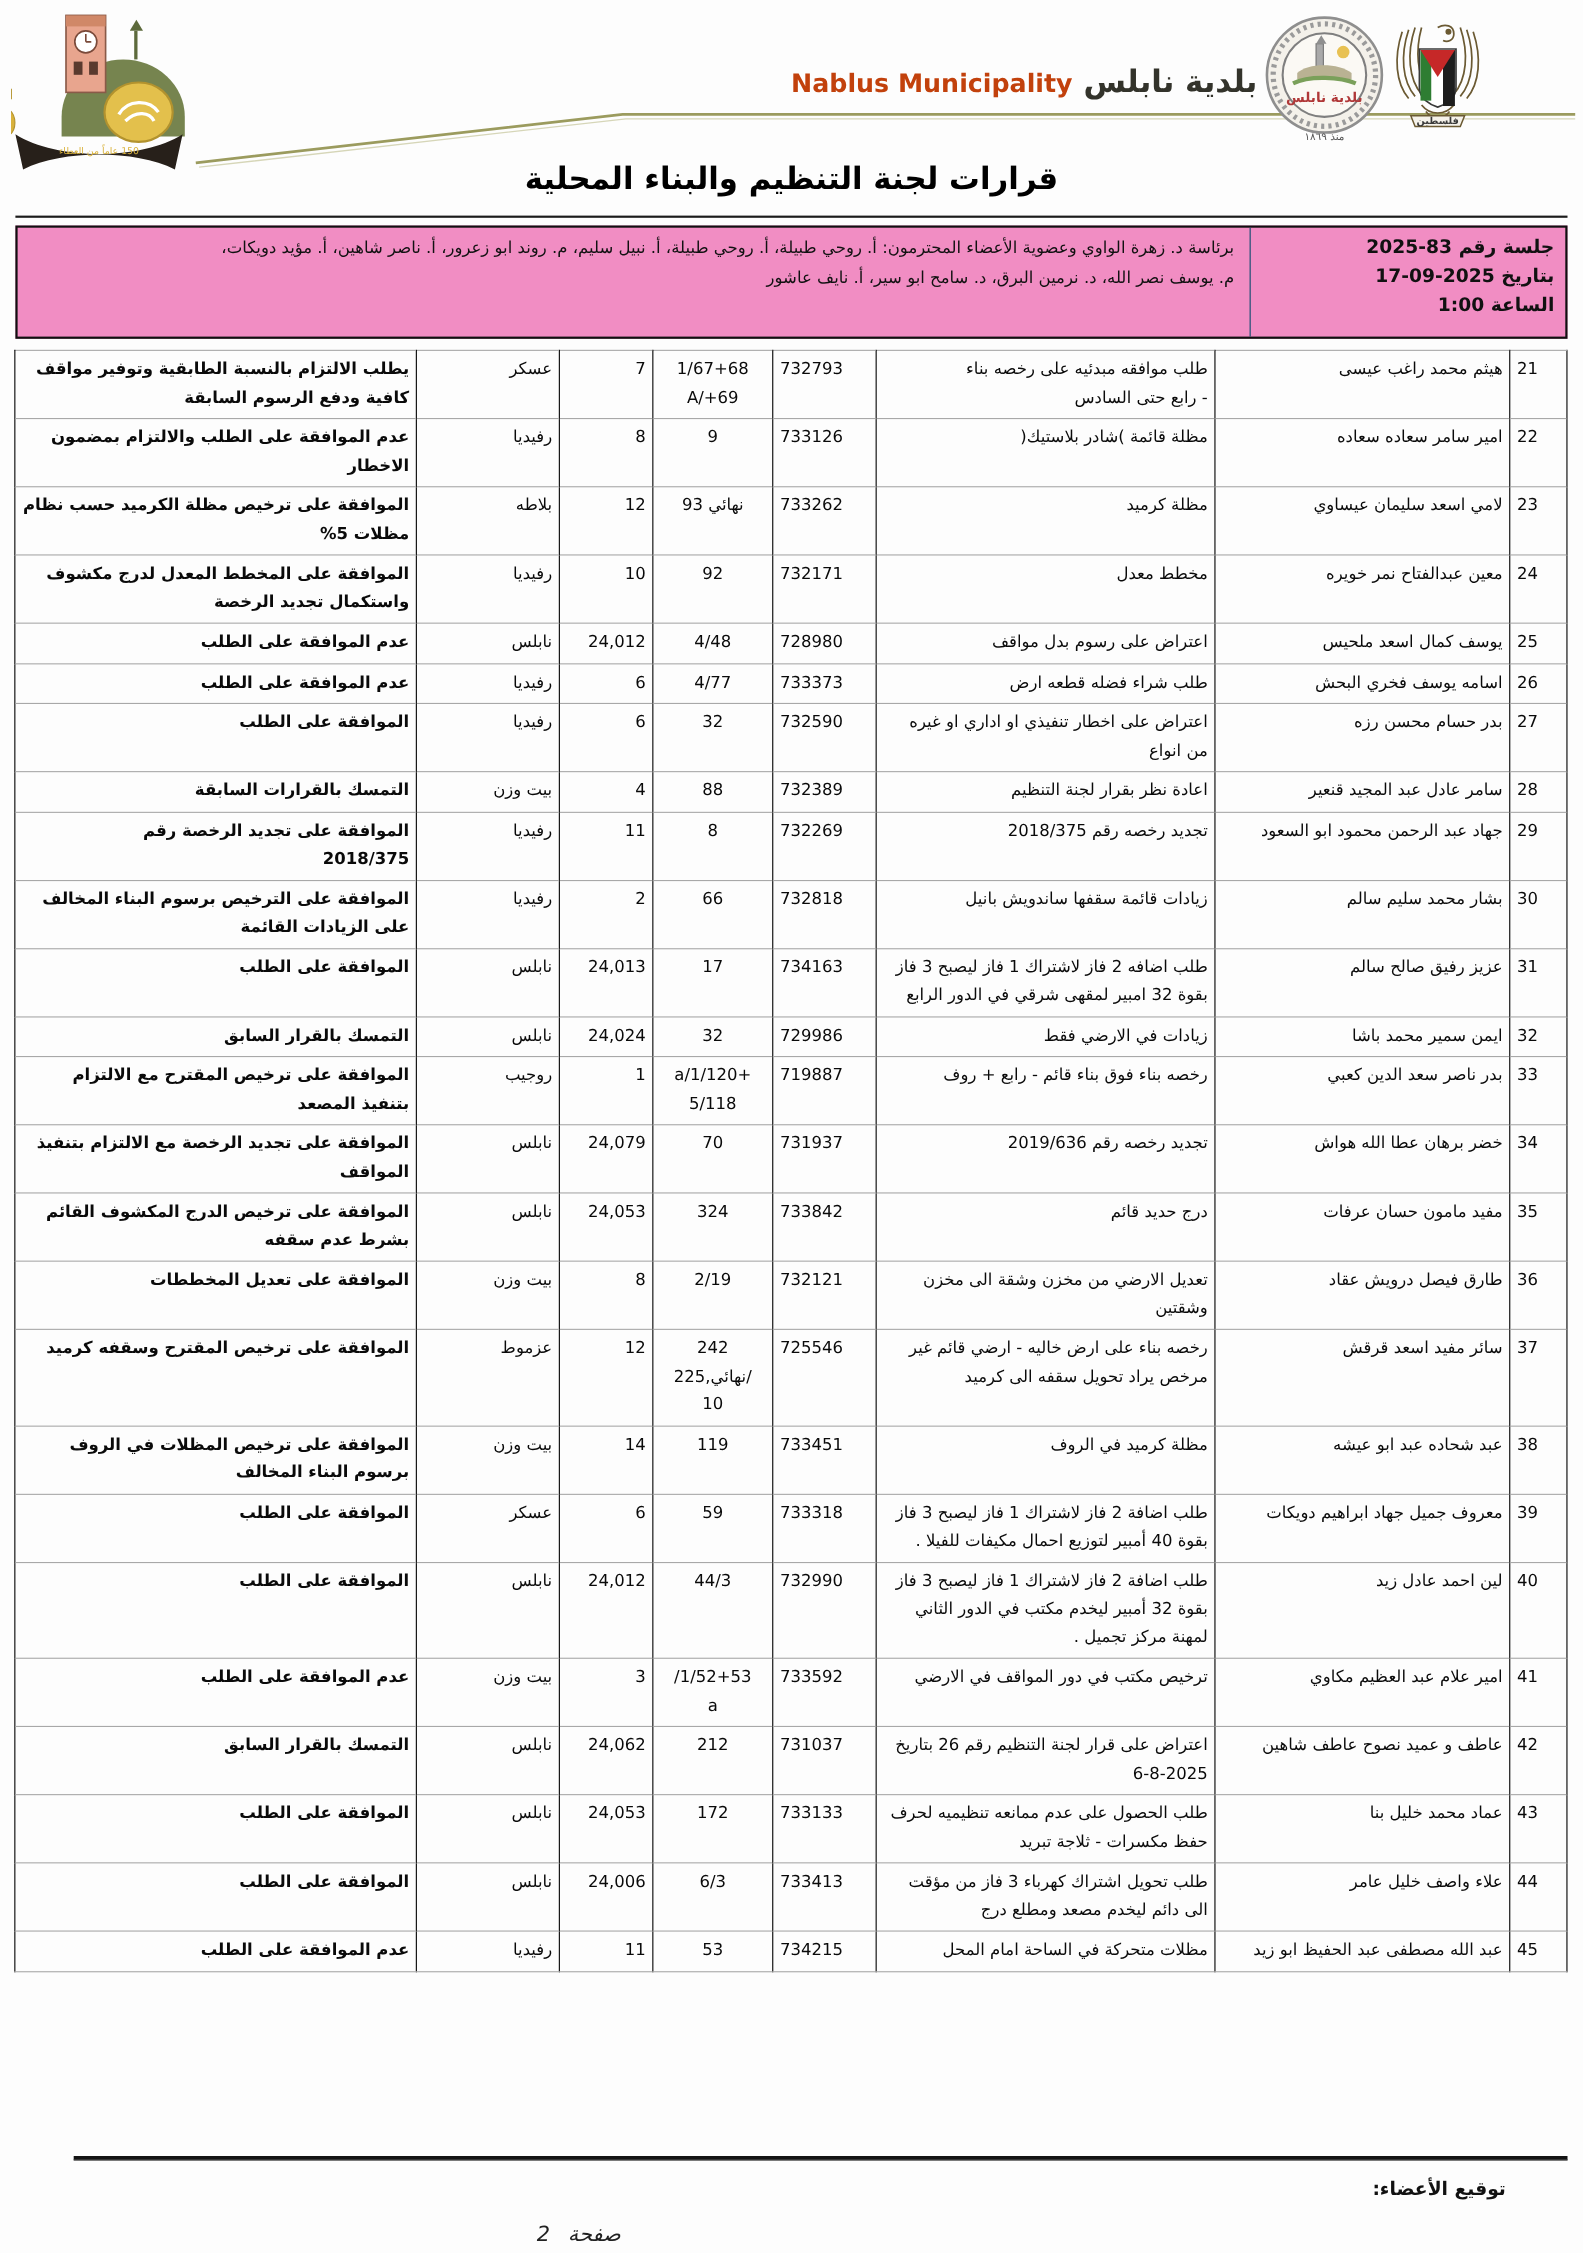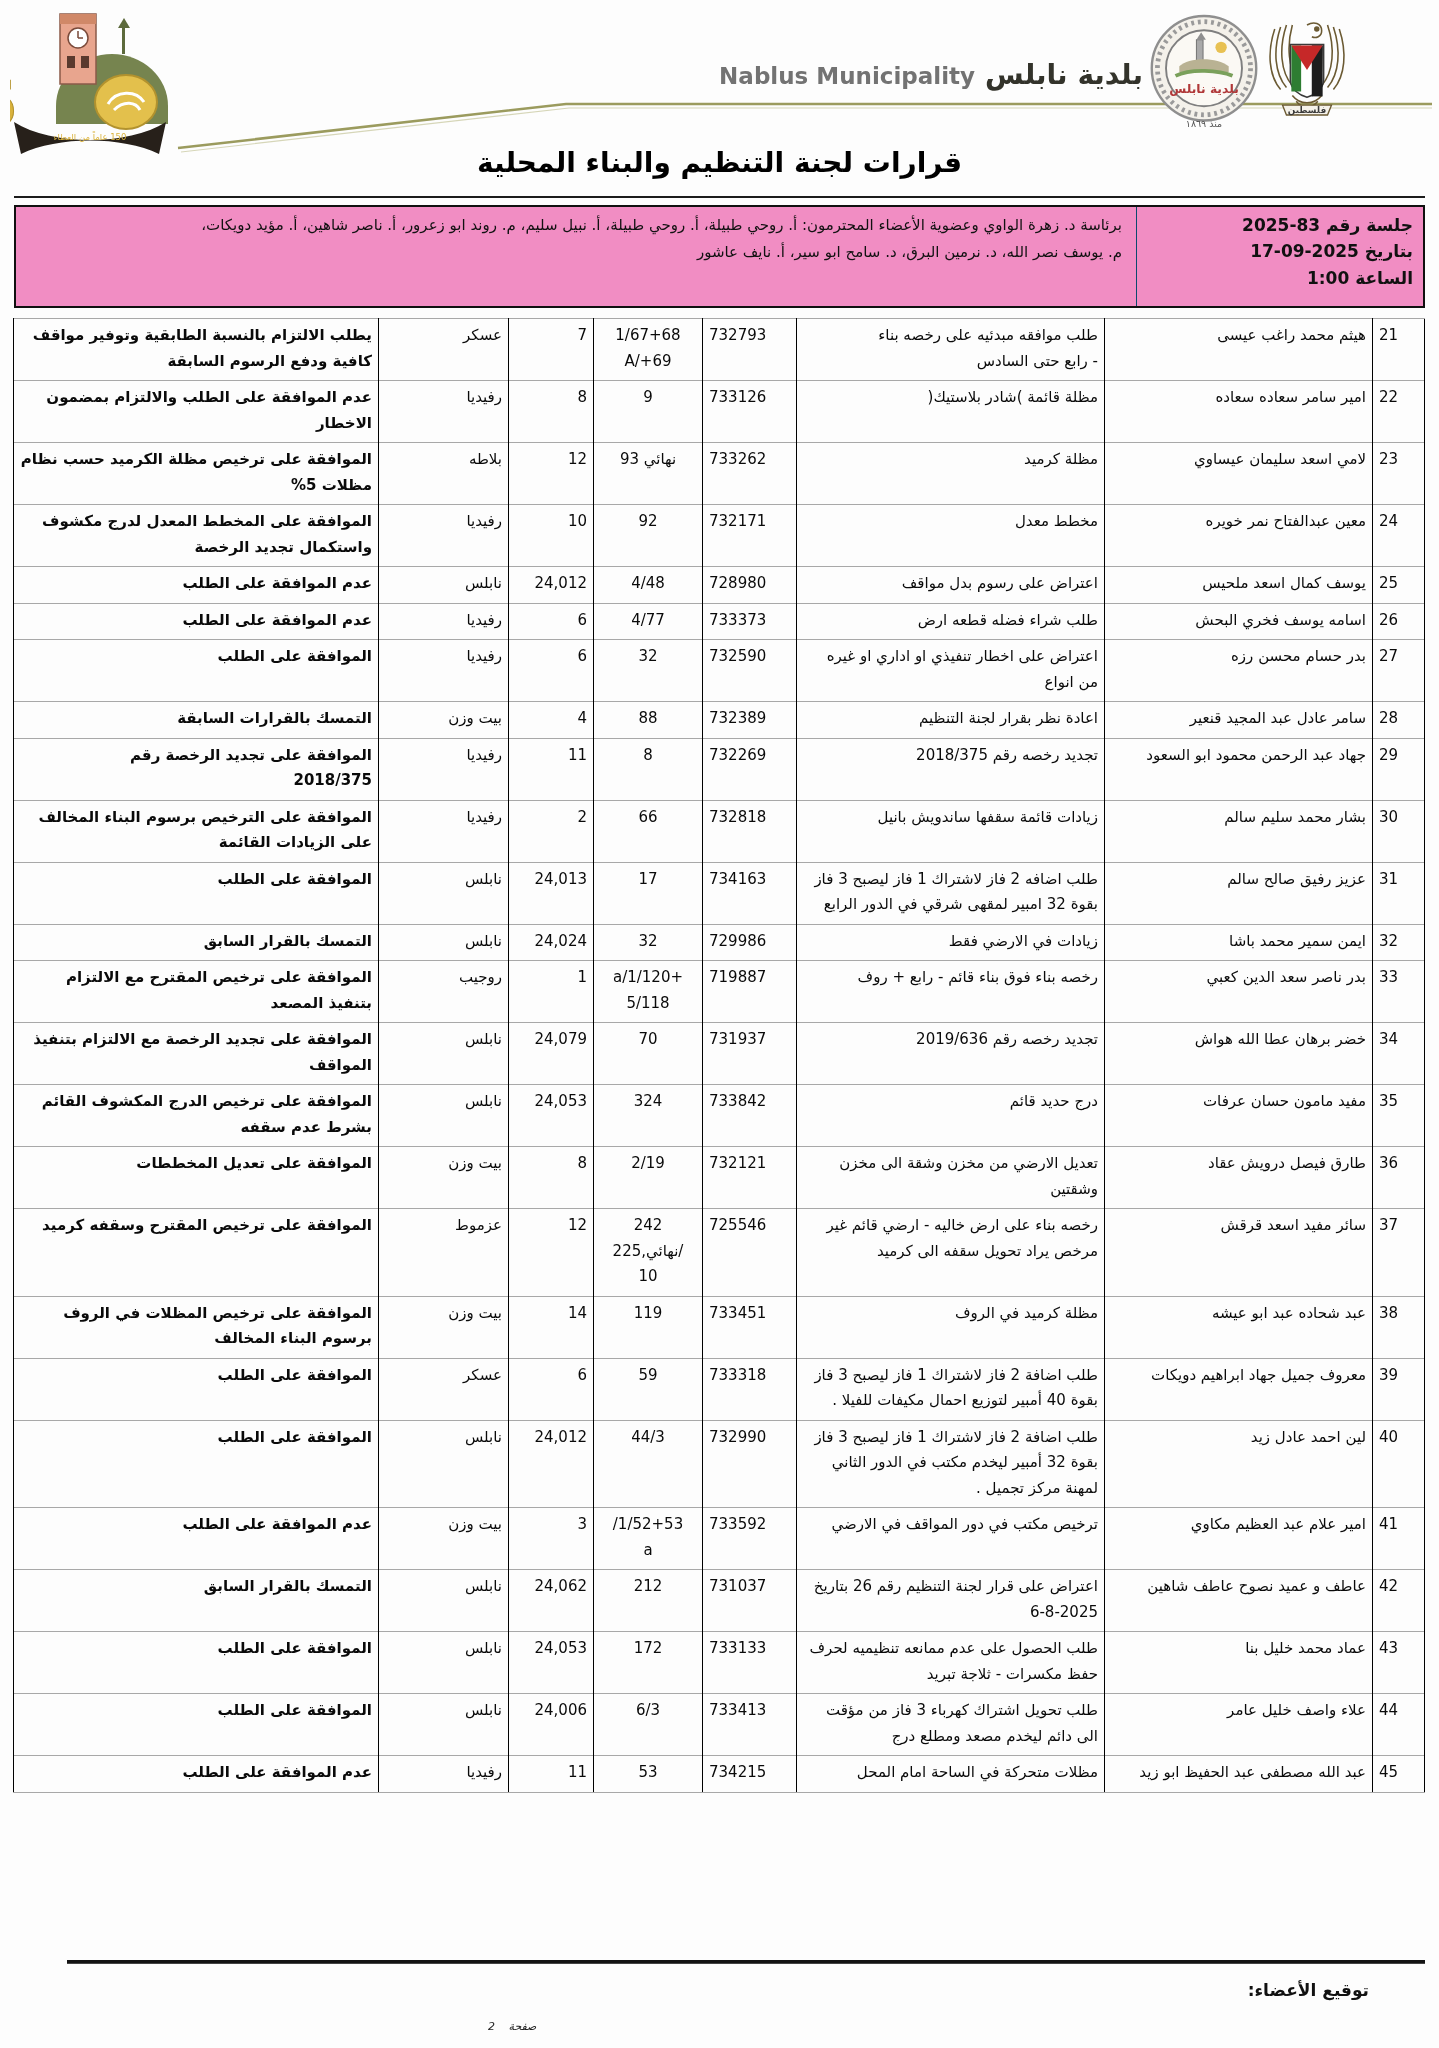--- a/index.html
+++ b/index.html
@@ -8,21 +8,21 @@
     font-family:"DejaVu Sans",sans-serif;color:#111;direction:rtl;overflow:hidden;
   }
   .page{position:absolute;inset:0;background:#fdfdfd;}
 
   
   .logo150{position:absolute;top:6px;left:10px;width:160px;height:150px;}
   .emblem{position:absolute;top:18px;right:88px;width:88px;height:102px;}
   .seal{position:absolute;top:12px;right:178px;width:114px;height:122px;}
   .wordmark{position:absolute;top:58px;right:296px;display:flex;align-items:baseline;gap:10px;white-space:nowrap;}
   .wordmark .ar{font-size:28px;font-weight:bold;color:#33332b;}
-  .wordmark .en{font-size:23px;font-weight:bold;color:#737373;direction:ltr;}
+  .wordmark .en{font-size:23px;font-weight:bold;color:#c2410c;direction:ltr;}
   .olive-rule{position:absolute;top:0;left:0;width:1439px;height:160px;pointer-events:none;}
 
   .doc-title{position:absolute;top:146px;left:0;width:100%;text-align:center;
     font-size:28px;font-weight:bold;color:#000;}
   .title-rule{position:absolute;top:196px;left:14px;width:1411px;border-top:2px solid #1c1c1c;}
 
   
   .session-box{position:absolute;top:205px;left:14px;width:1407px;height:99px;
     background:#f18dc3;border:2px solid #101010;display:flex;}
   .session-meta{width:272px;border-left:1px solid #0c4a6e;padding:5px 10px 0 4px;
@@ -44,21 +44,21 @@
   td.c-request{white-space:pre-line;}
   td.c-file{direction:ltr;text-align:left;margin-left:44px;}
   td.c-parcel{direction:ltr;text-align:center;white-space:pre-line;}
   td.c-block{direction:ltr;text-align:right;}
   td.c-location{border-left-width:2.5px;}
   td.c-decision{font-weight:bold;white-space:pre-line;}
 
   
   .footer-rule{position:absolute;top:1960px;right:14px;width:1358px;height:3px;background:#141414;border-bottom:1.5px solid #444;}
   .signature{position:absolute;top:1980px;right:70px;font-size:17px;font-weight:bold;}
-  .page-num{position:absolute;top:2020px;left:488px;font-size:11px;font-style:italic;color:#222;}
+  .page-num{position:absolute;top:2020px;left:488px;font-size:19px;font-style:italic;color:#222;}
   .page-num .n{padding-right:10px;}
 </style>
 </head>
 <body>
 
 <div class="page">
 
   <svg class="olive-rule" viewBox="0 0 1439 160">
     <polyline points="178,148 566,104 1432,104" fill="none" stroke="#9b9b5e" stroke-width="2.5"></polyline>
     <polyline points="181,152 569,108 1432,108" fill="none" stroke="#d6d6b8" stroke-width="1.2"></polyline>

